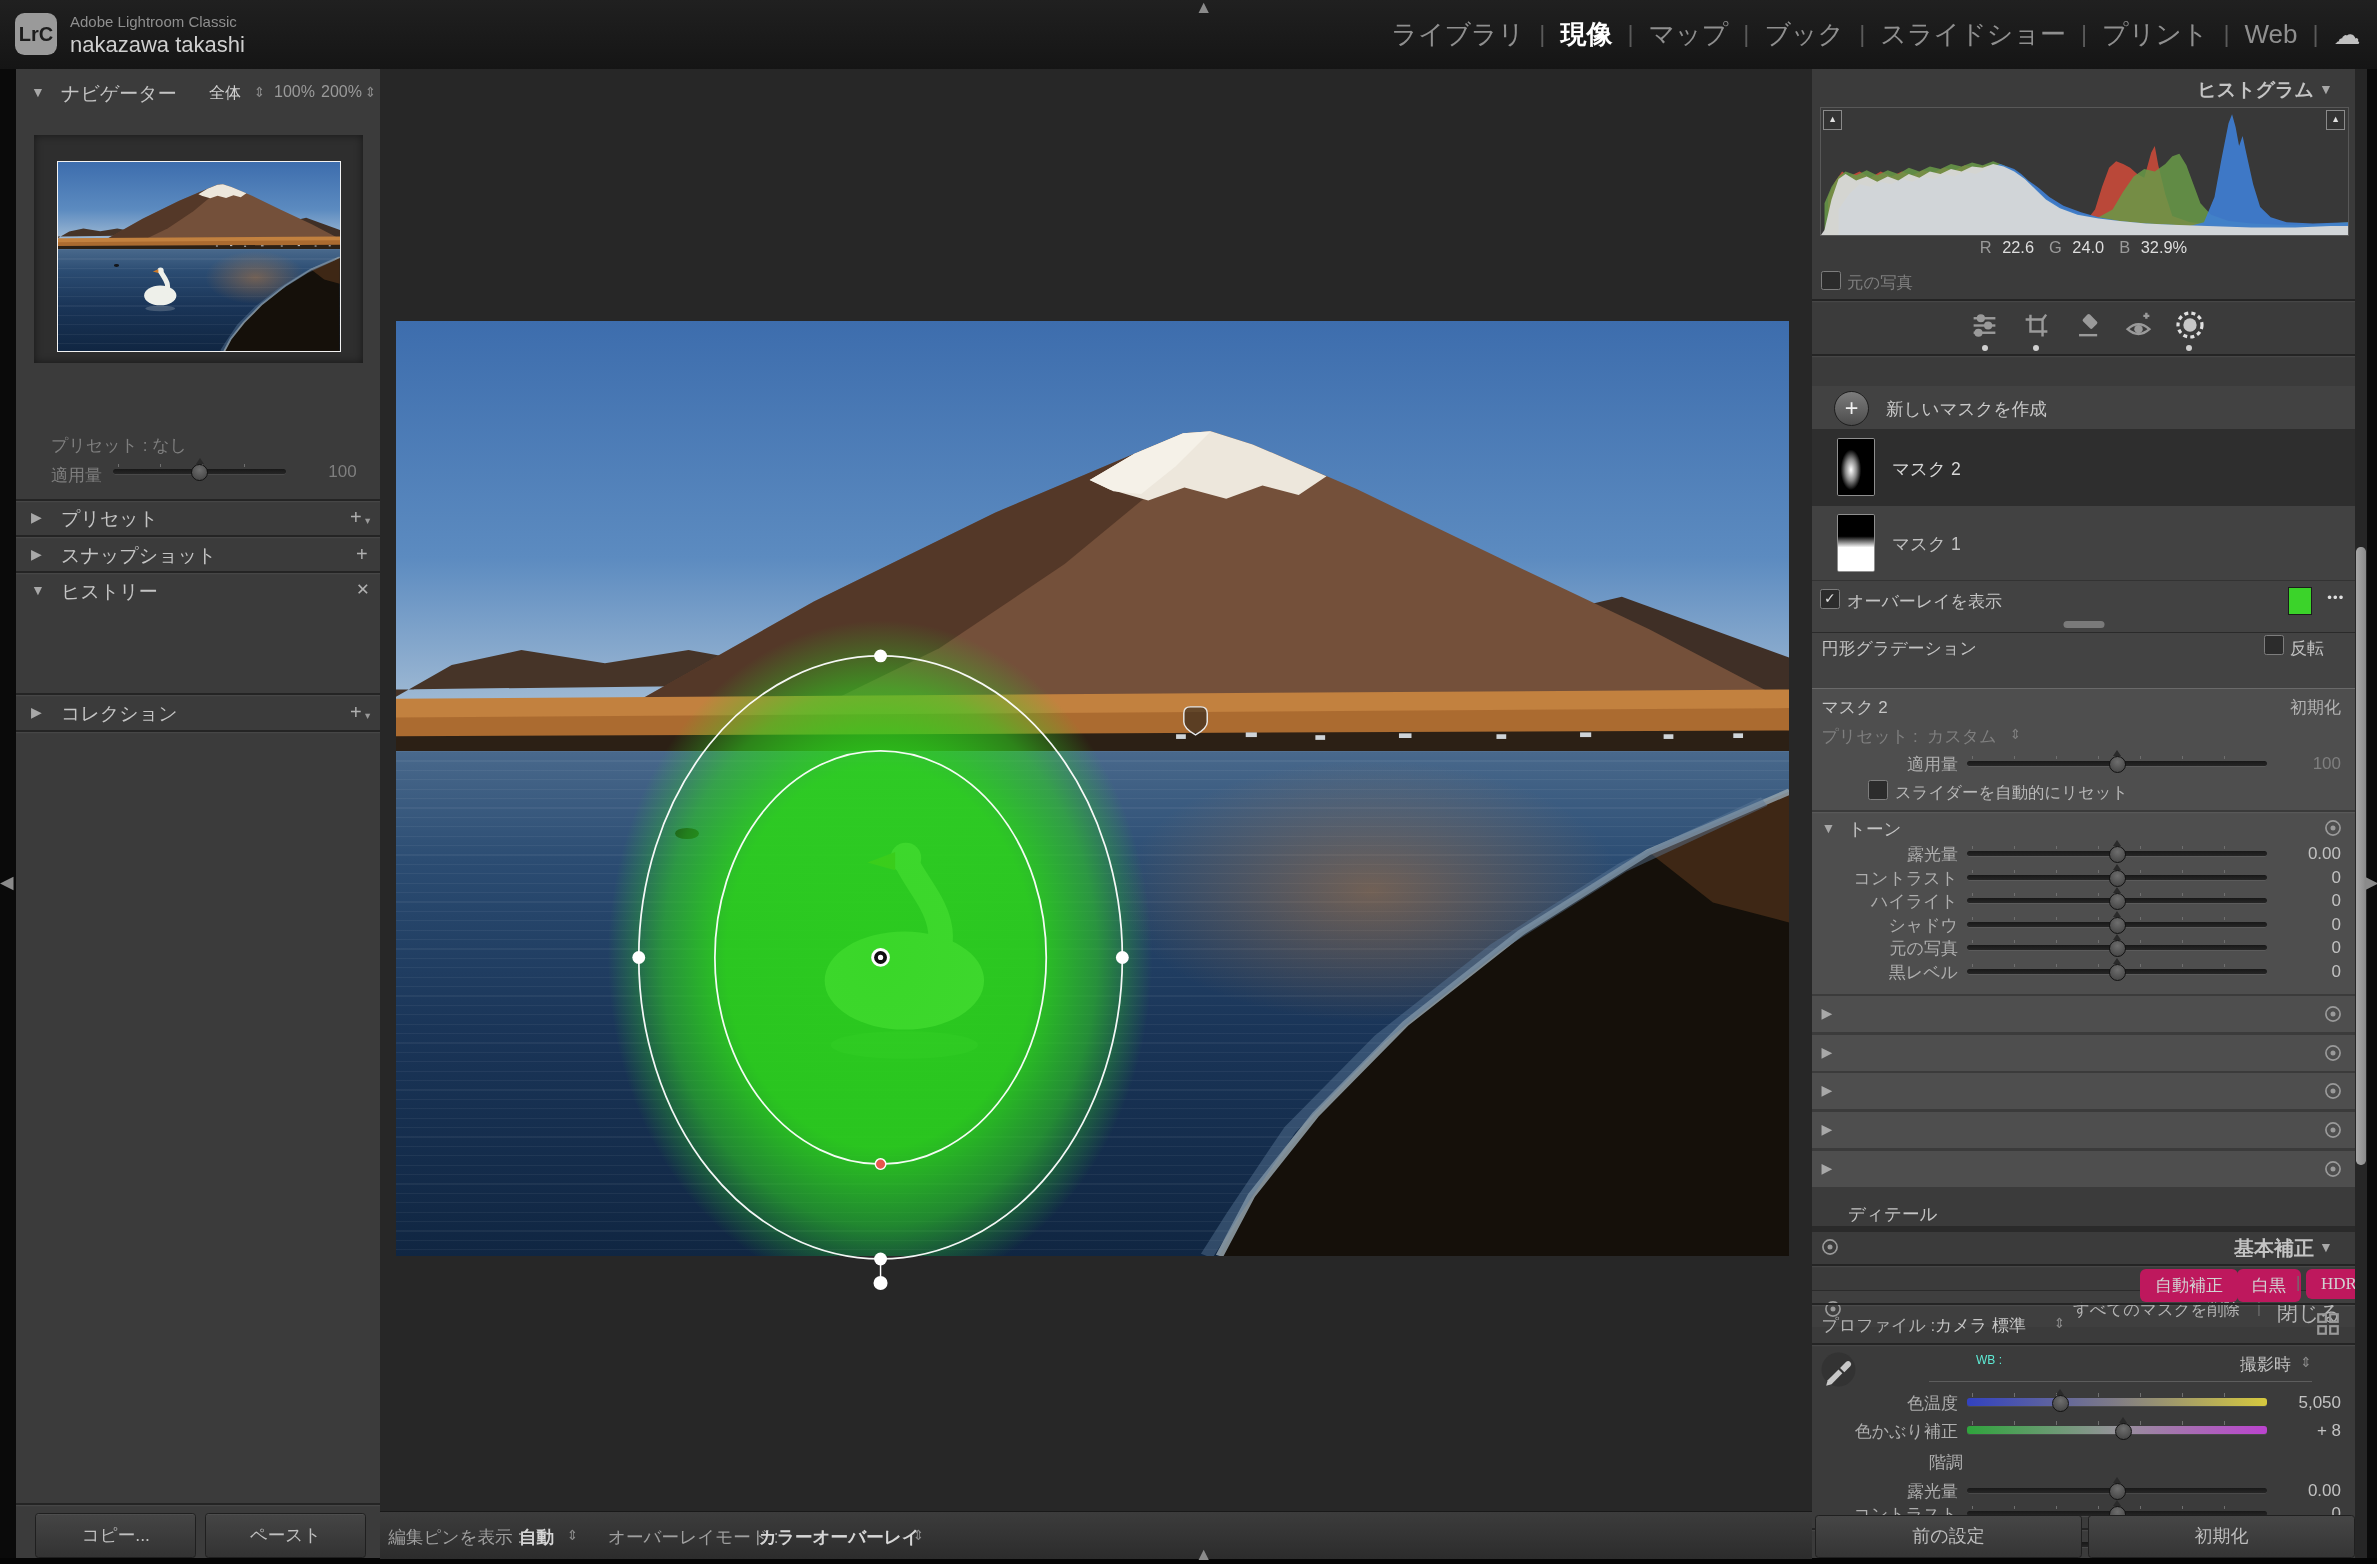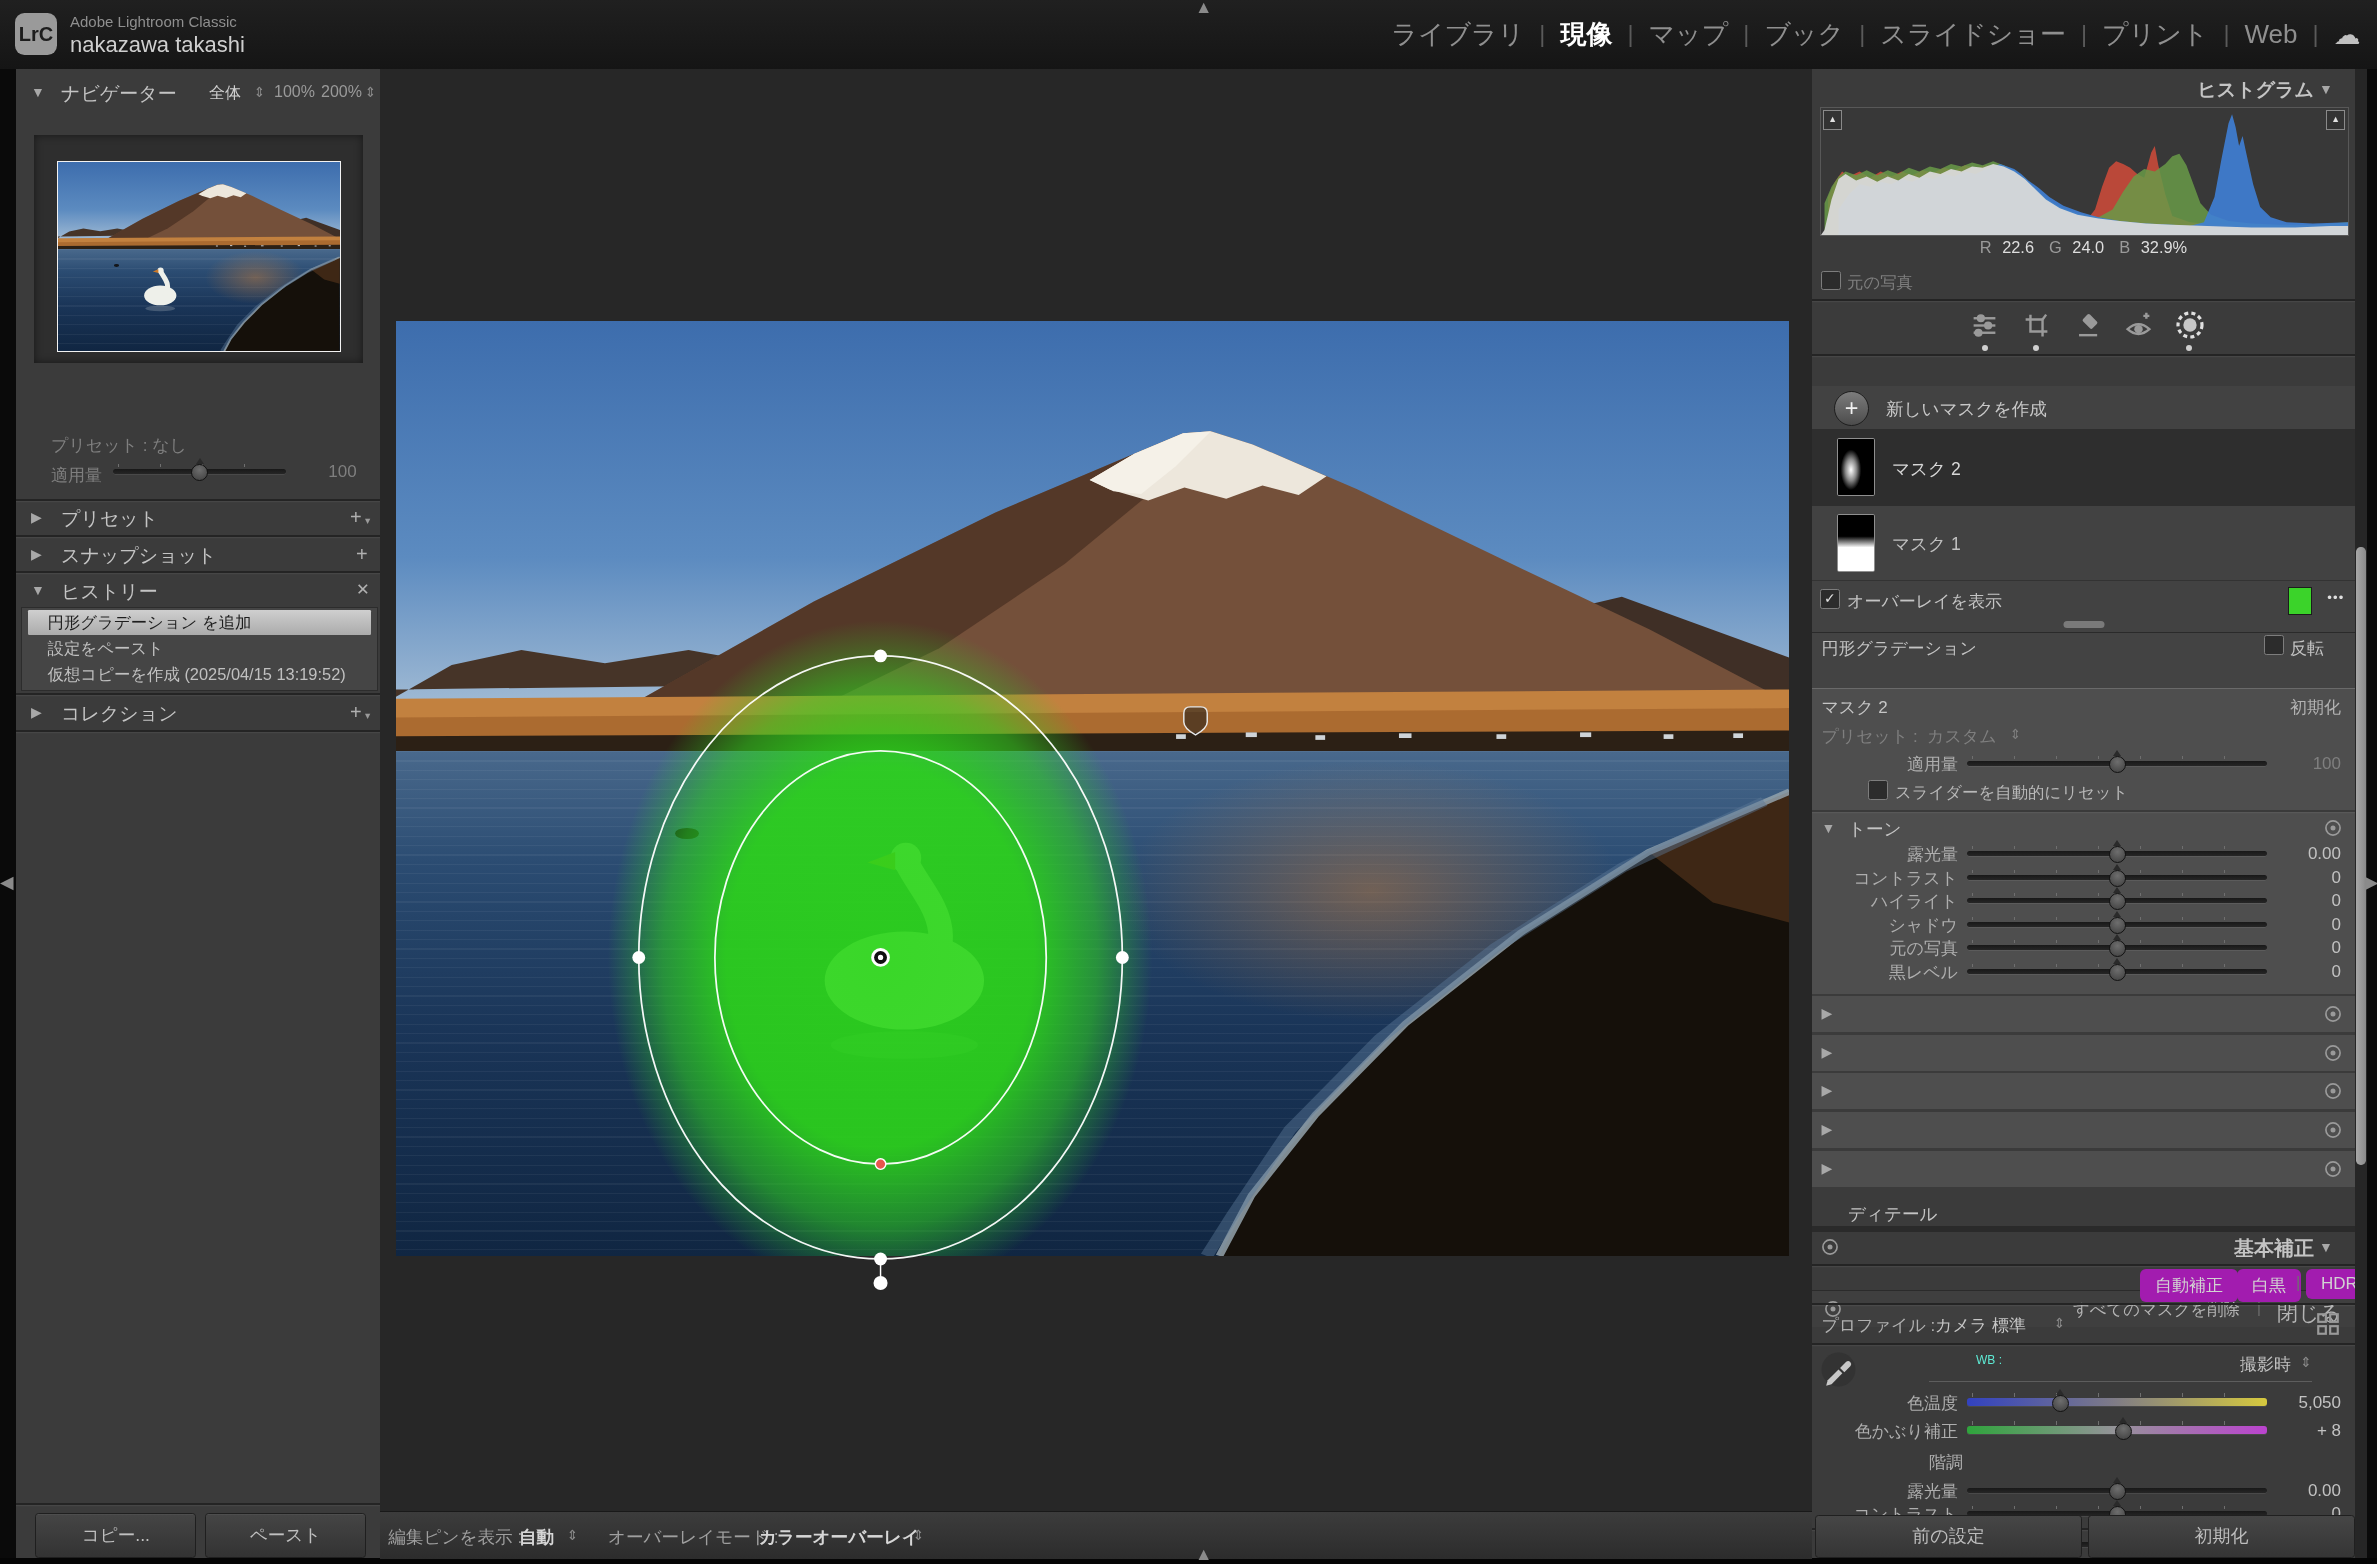--- a/index.html
+++ b/index.html
@@ -80,21 +80,21 @@
   #rp-thumb{left:1.2px;top:478px;width:9.4px;height:618px;background:linear-gradient(90deg,#a8a8a8,#8a8a8a);border-radius:4.7px;}
   #right-edge{left:2367px;top:69px;width:10.5px;bottom:7px;background:#0a0a0a;}
   .rp-row{position:absolute;left:0;width:543px;}
   .eye-ic{width:20px;height:20px;display:inline-block;vertical-align:middle;}
   .light-bg{background:#4e4e4e;}
   .coll-row{position:absolute;left:0;width:543px;height:36px;background:#4e4e4e;}
   .coll-row .sec-title{font-size:17.6px;margin-top:44px;}
   .pill{position:absolute;left:50%;transform:translateX(-50%);width:54px;height:9.4px;background:#9a9a9a;border-radius:4.7px;}
   .rp-btn{position:absolute;height:41px;background:linear-gradient(#464646,#353535);border:1.2px solid #202020;border-radius:3.5px;
           font-size:18px;color:#bdbdbd;text-align:center;line-height:40px;}
-  .mini-btn{display:inline-block;background:#a21caf;border-radius:5.9px;padding:4.7px 15px;font-size:17px;color:#d2d2d2;}
+  .mini-btn{display:inline-block;background:#be185d;border-radius:5.9px;padding:4.7px 15px;font-size:17px;color:#d2d2d2;font-family:Liberation Serif, serif;}
   .mask-thumb{position:absolute;left:24.6px;width:36px;height:56px;border:1.8px solid #8f8f8f;border-radius:1.8px;background:#000;}
   .histbox{position:absolute;left:7.6px;top:38px;width:527px;height:127px;background:#383838;border:1.2px solid #585858;}
   .clipbtn{position:absolute;top:2.3px;width:17.6px;height:17.6px;border:1.2px solid #8a8a8a;background:#333;color:#e2e2e2;
            font-size:8.8px;text-align:center;line-height:16.4px;}
 </style>
 </head>
 <body>
 
 <div id="topbar" class="abs">
   <div id="logo" class="abs">LrC</div>
@@ -203,25 +203,20 @@
     <span class="sec-title abs" style="left:45px;top:3.5px;">スナップショット</span>
     <span class="plus abs" style="left:340px;top:3.5px;">+</span>
   </div>
   <div class="divline" style="top:502px;"></div>
 
   <div class="lp-row" style="top:506px;height:30px;">
     <span class="hdr-caret abs" style="left:15px;top:7px;">▼</span>
     <span class="sec-title abs" style="left:45px;top:3.5px;">ヒストリー</span>
     <span class="abs" style="left:340px;top:4.7px;font-size:16.4px;color:#b0b0b0;">✕</span>
   </div>
-  <div class="abs" style="left:4.7px;top:538px;width:355px;height:82px;background:#454545;border:0.6px solid #2c2c2c;">
-    <div class="hist-item sel" style="top:2.3px;">円形グラデーション を追加</div>
-    <div class="hist-item" style="top:28px;">設定をペースト</div>
-    <div class="hist-item" style="top:54px;">仮想コピーを作成 (2025/04/15 13:19:52)</div>
-  </div>
   <div class="divline" style="top:624px;"></div>
 
   <div class="lp-row" style="top:628px;height:30px;">
     <span class="hdr-caret abs" style="left:15px;top:7px;">▶</span>
     <span class="sec-title abs" style="left:45px;top:3.5px;">コレクション</span>
     <span class="plus abs" style="left:334px;top:3.5px;">+</span>
     <span class="abs" style="left:349px;top:11.7px;font-size:10.5px;color:#9a9a9a;">▾</span>
   </div>
   <div class="divline" style="top:661px;"></div>
 

